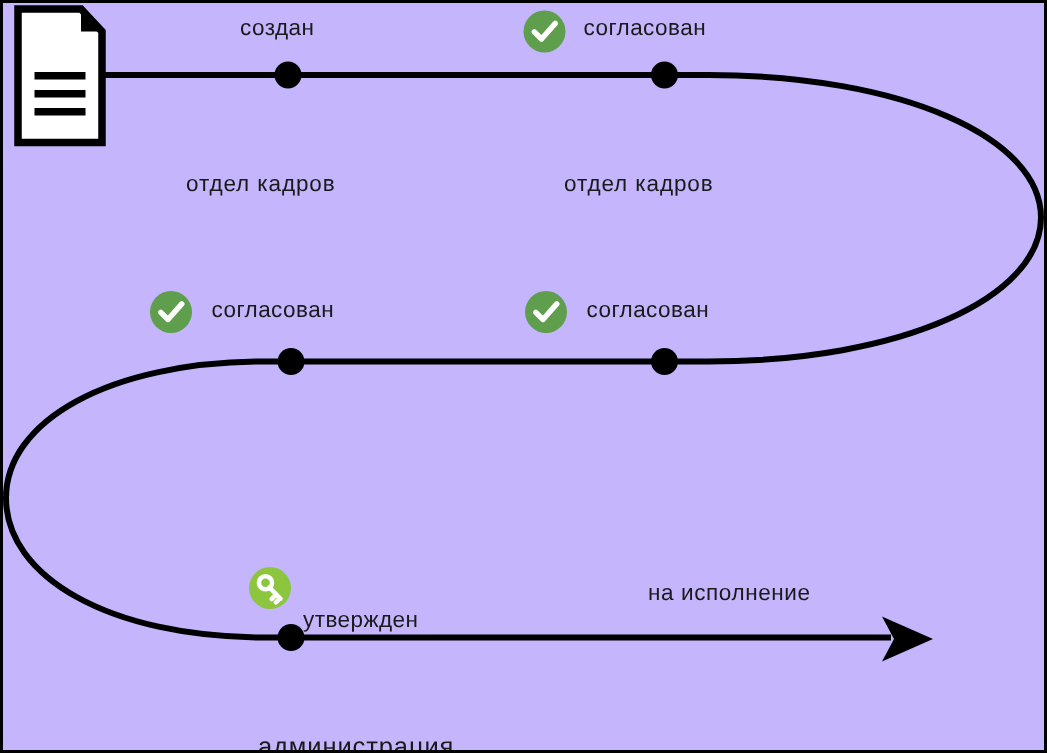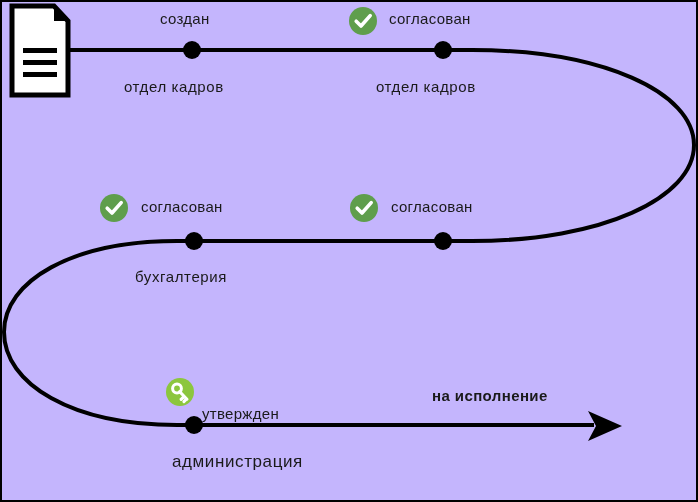--- a/index.html
+++ b/index.html
@@ -32,27 +32,28 @@
     font-family: "Liberation Sans", sans-serif;
   }
   .status-label {
     font-size: 15px;
     letter-spacing: 0.3px;
   }
   .actor-label {
     font-size: 15px;
     letter-spacing: 0.6px;
     text-align: center;
+    margin-top: 36px;
   }
   .actor-label.two-line {
     line-height: 1.35;
   }
   .flow-label {
     font-size: 15px;
-    font-weight: bold;
+    font-weight: normal;
     letter-spacing: 0.4px;
   }
   .badge {
     position: absolute;
     width: 30px;
     height: 30px;
     border-radius: 50%;
   }
   .badge svg {
     display: block;
@@ -105,21 +106,20 @@
   <div class="lbl status-label" style="left:387px; top:8px;">согласован</div>
   <div class="lbl actor-label" style="left:374px; top:76px;">отдел кадров</div>
 
   <div class="badge" style="left:97px; top:191px;">
     <svg viewBox="0 0 30 30" xmlns="http://www.w3.org/2000/svg">
       <circle cx="15" cy="15" r="14" fill="#5f9e4c"></circle>
       <path d="M 8.2,15.2 L 13,20 L 22.2,9.6" fill="none" stroke="#ffffff" stroke-width="3.6" stroke-linecap="round" stroke-linejoin="round"></path>
     </svg>
   </div>
   <div class="lbl status-label" style="left:139px; top:196px;">согласован</div>
-  <div class="lbl actor-label" style="left:133px; top:266px;">бухгалтерия</div>
 
   <div class="badge" style="left:347px; top:191px;">
     <svg viewBox="0 0 30 30" xmlns="http://www.w3.org/2000/svg">
       <circle cx="15" cy="15" r="14" fill="#5f9e4c"></circle>
       <path d="M 8.2,15.2 L 13,20 L 22.2,9.6" fill="none" stroke="#ffffff" stroke-width="3.6" stroke-linecap="round" stroke-linejoin="round"></path>
     </svg>
   </div>
   <div class="lbl status-label" style="left:389px; top:196px;">согласован</div>
 
   <div class="badge" style="left:163px; top:375px;">

